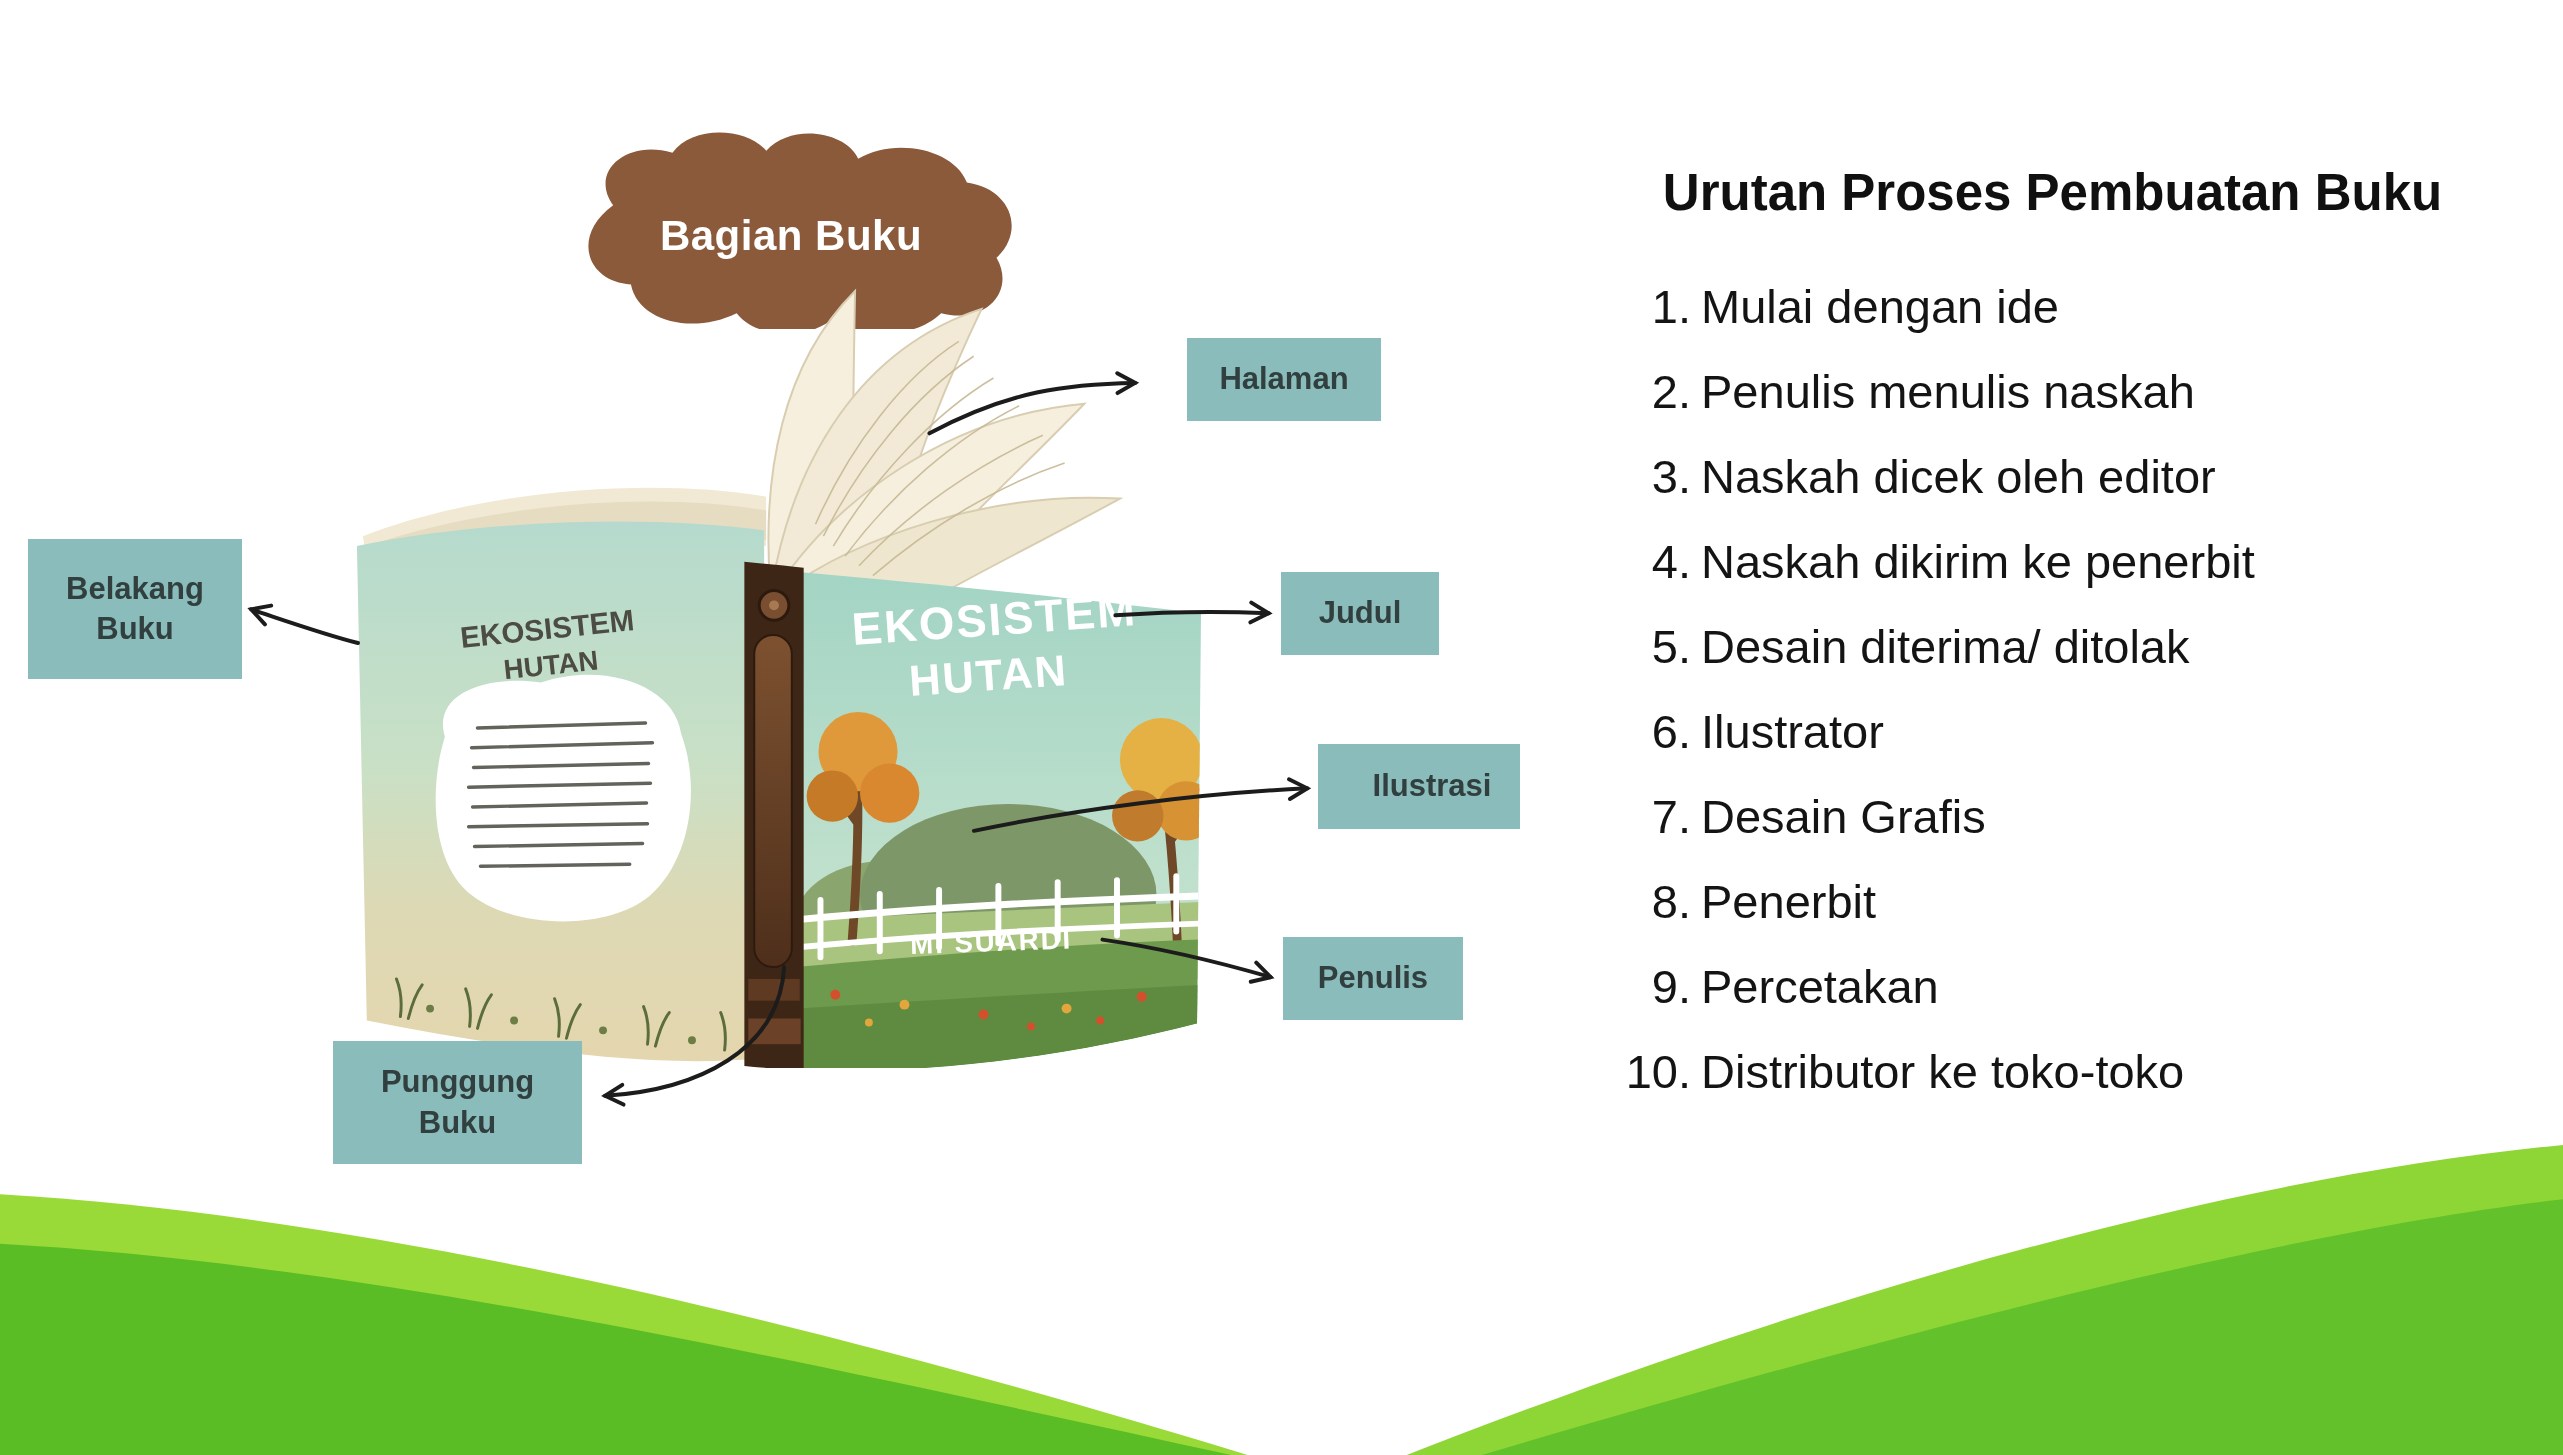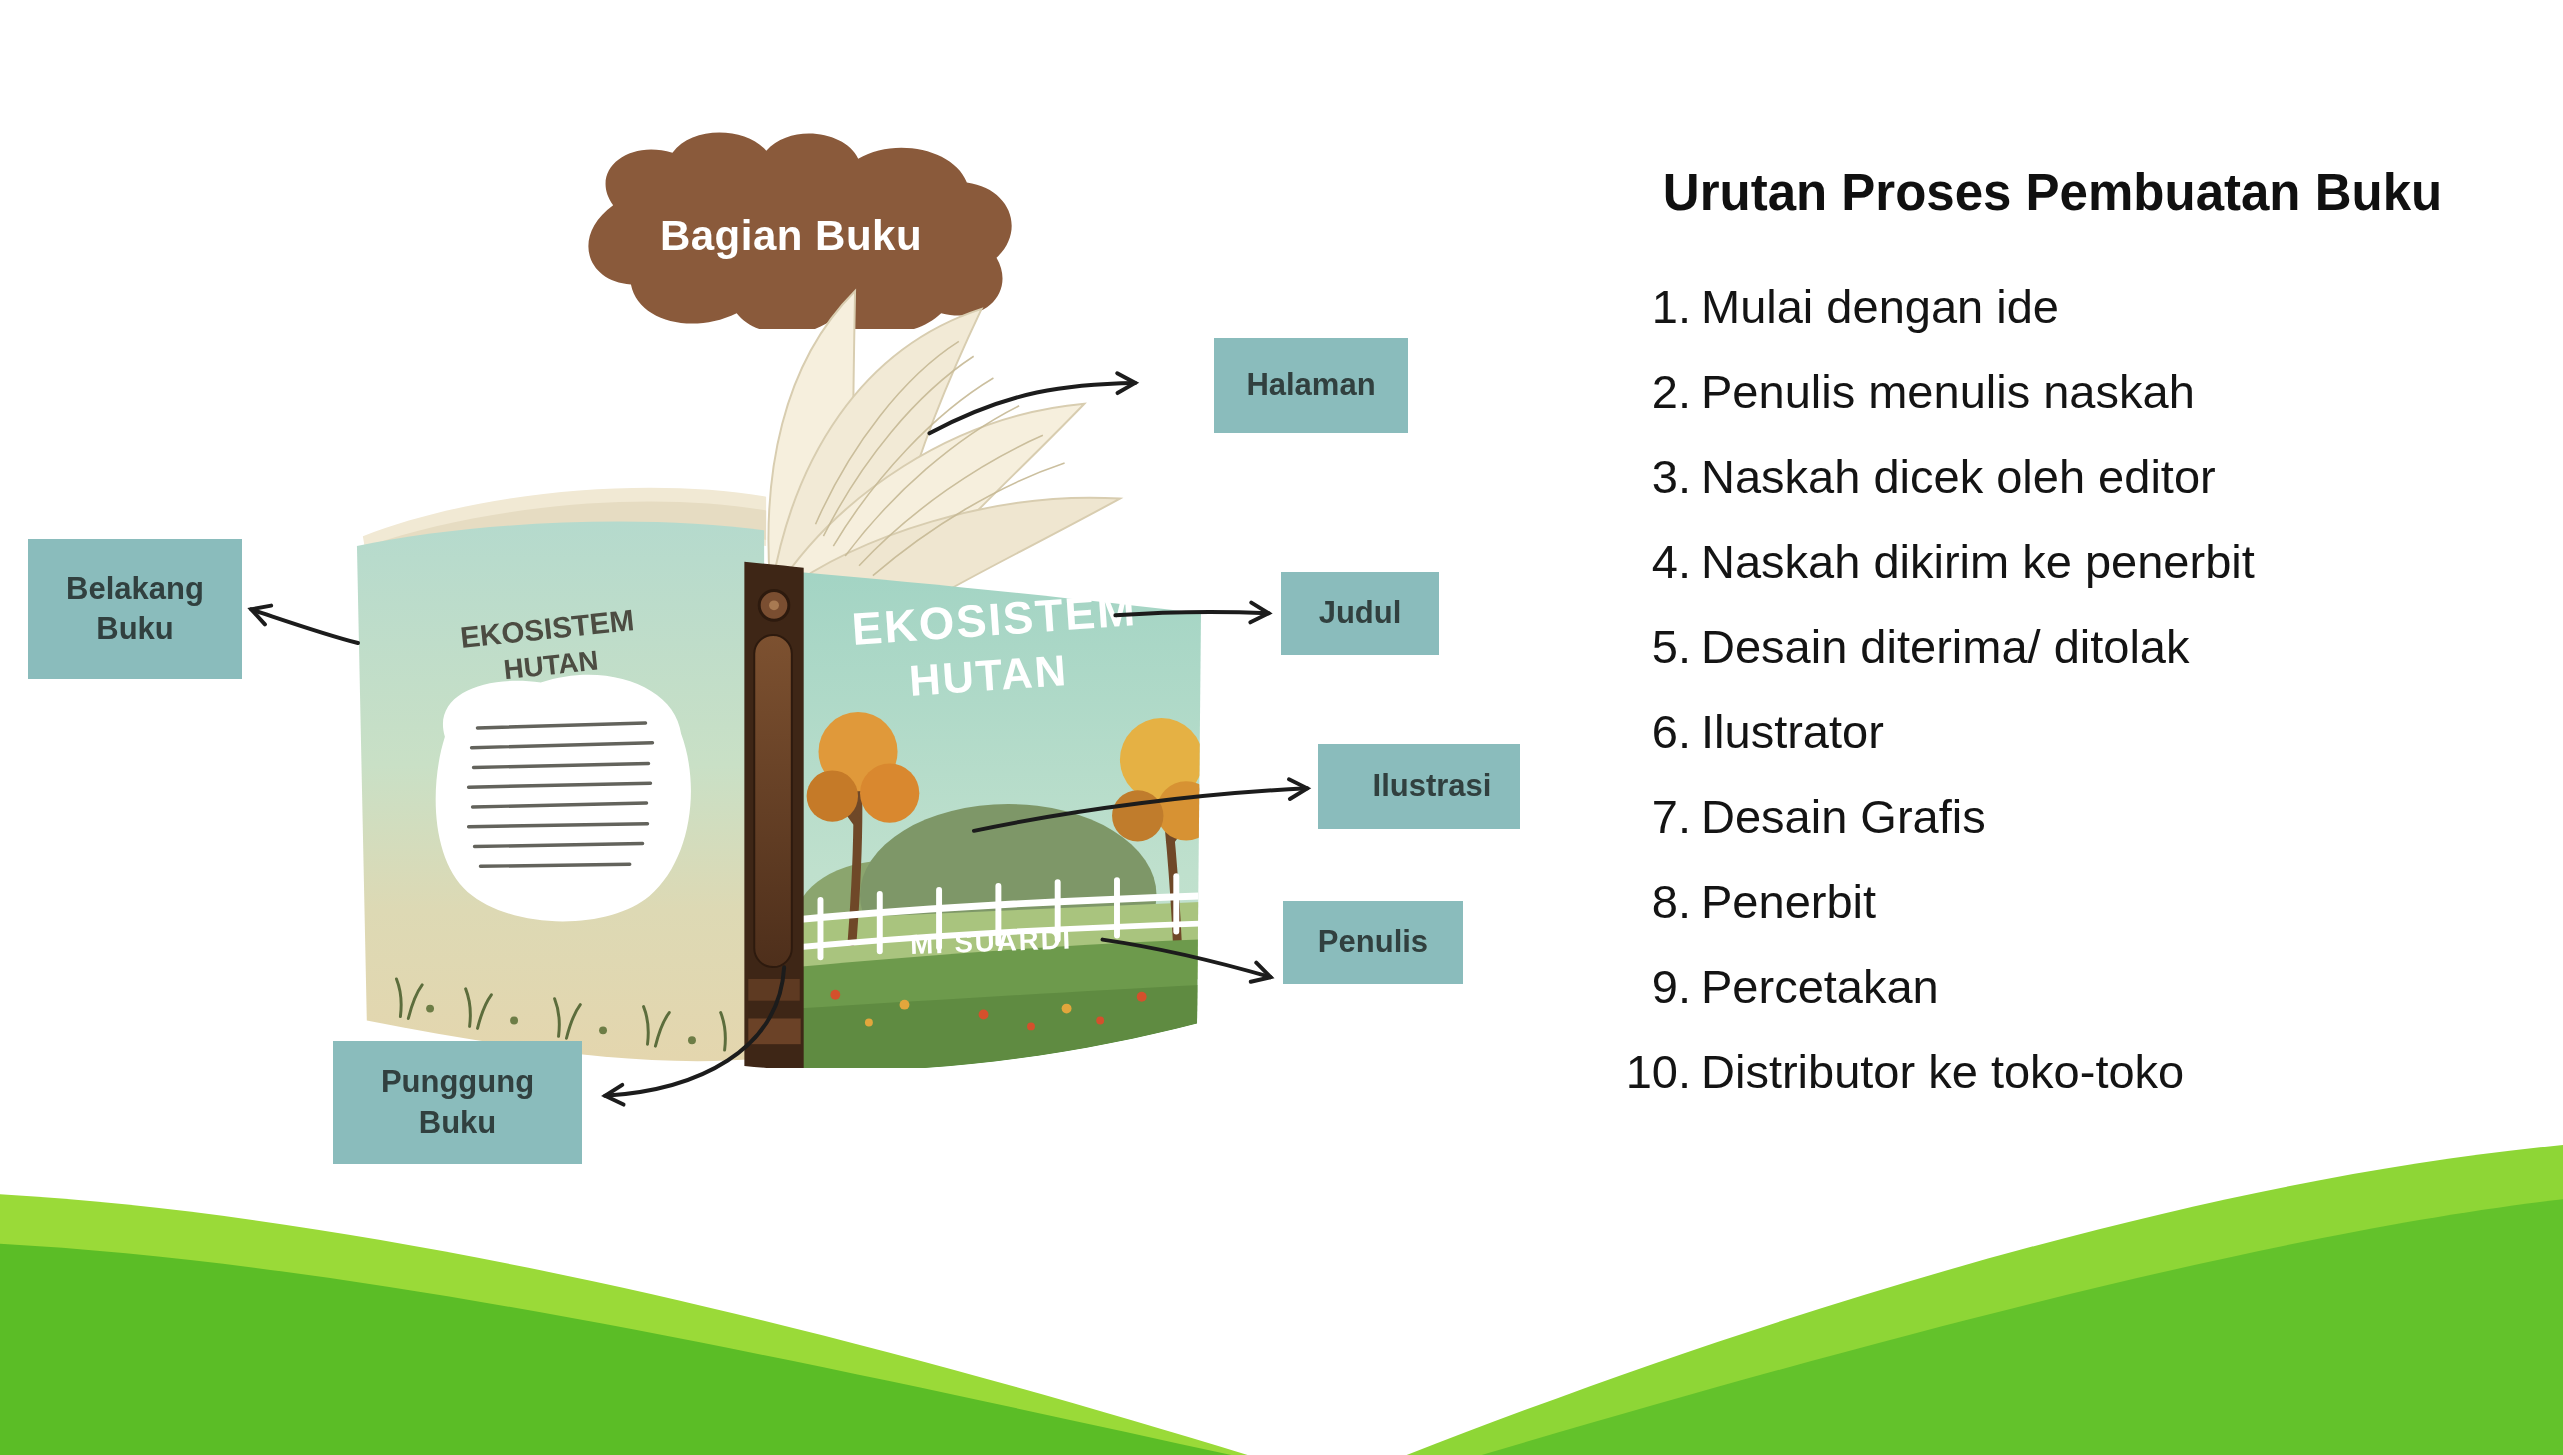--- a/index.html
+++ b/index.html
@@ -22,24 +22,24 @@
   
   .book-svg{position:absolute;left:351px;top:287px;width:850px;height:781px;}
 
   
   .arrows{position:absolute;inset:0;width:2563px;height:1456px;pointer-events:none;}
 
   
   .label{position:absolute;background:#8abcbc;color:#31403f;font-weight:bold;
          display:flex;align-items:center;justify-content:center;text-align:center;
          font-size:31px;line-height:1.3;padding:4px 10px;box-sizing:border-box;}
-  .lbl-halaman  {left:1214px;top:338px;width:194px;height:95px;}
+  .lbl-halaman  {left:1187px;top:338px;width:194px;height:83px;}
   .lbl-judul    {left:1281px;top:572px;width:158px;height:83px;}
   .lbl-ilustrasi{left:1318px;top:744px;width:202px;height:85px;padding-left:36px;}
-  .lbl-penulis  {left:1283px;top:901px;width:180px;height:83px;}
+  .lbl-penulis  {left:1283px;top:937px;width:180px;height:83px;}
   .lbl-belakang {left:28px;  top:539px;width:214px;height:140px;}
   .lbl-punggung {left:333px; top:1041px;width:249px;height:123px;}
 
   
   .process{position:absolute;left:1543px;top:163px;width:1019px;}
   .process h2{margin:0;font-size:51px;font-weight:bold;color:#101010;text-align:center;letter-spacing:0;}
   .process .rows{margin-top:42px;}
   .process .row{display:flex;align-items:center;height:85px;font-size:47px;color:#141414;}
   .process .num{width:148px;text-align:right;flex:0 0 auto;}
   .process .txt{margin-left:10px;white-space:nowrap;}

